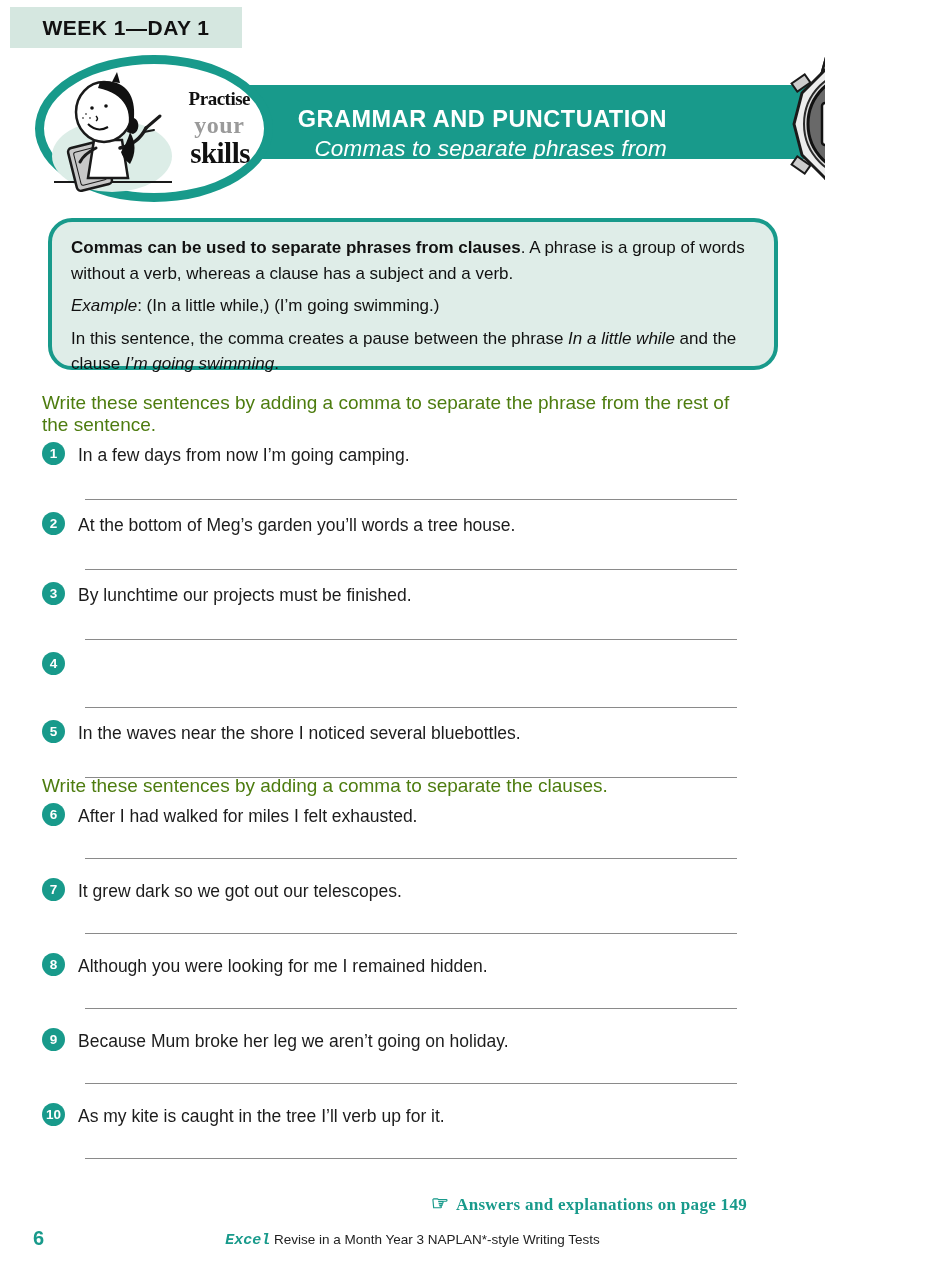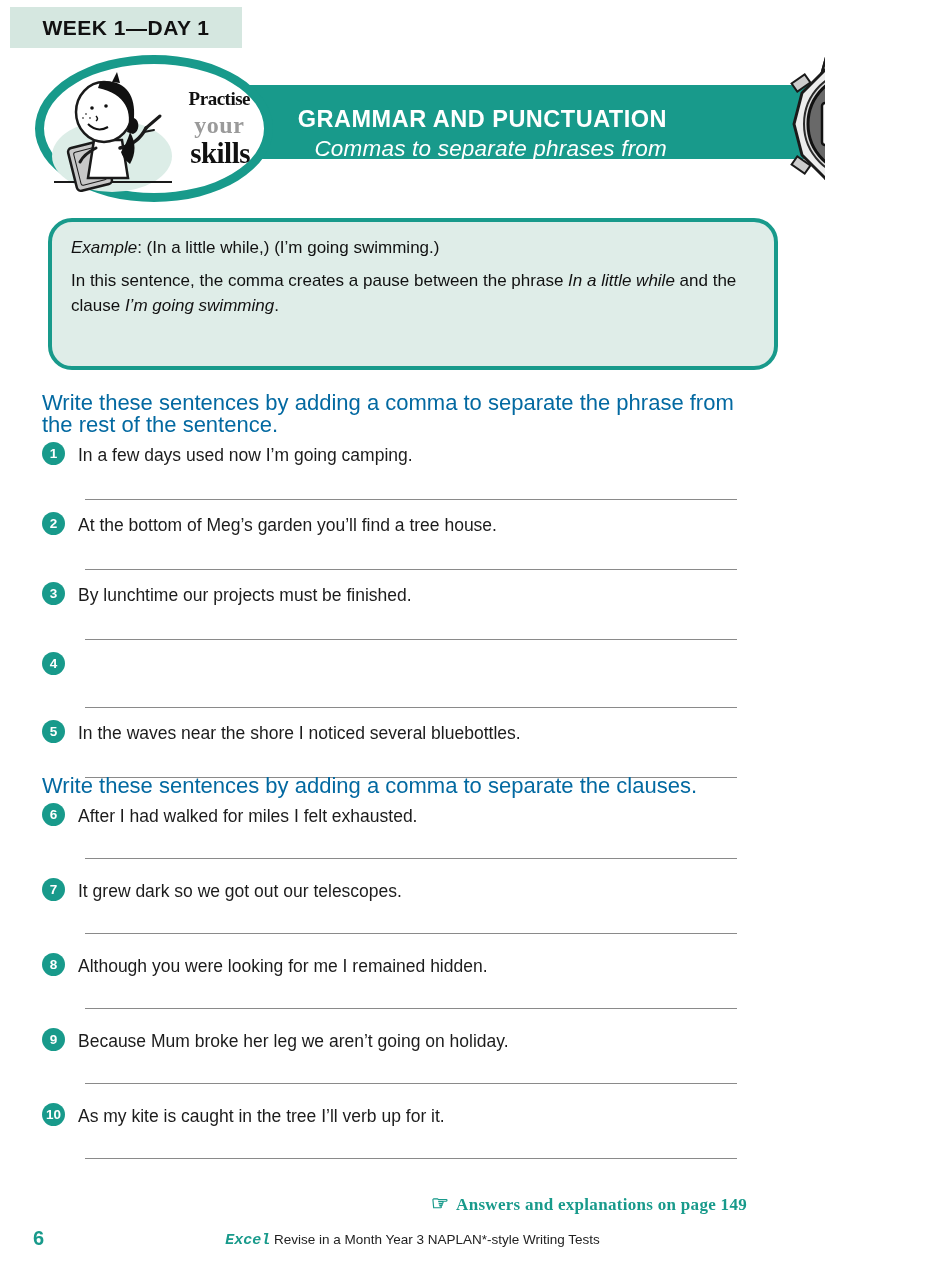--- a/index.html
+++ b/index.html
@@ -55,21 +55,21 @@
   }
   .info-box p{margin:0 0 7px 0;}
   .info-box p:last-child{margin-bottom:0;}
   .b{font-weight:bold;}
   .i{font-style:italic;}
 
   
   .exercise{position:absolute;left:42px;right:88px;}
   #sec1{top:392px;}
   #sec2{top:775px;}
-  .instruction{font-size:22px;line-height:22px;margin-bottom:8px;color:#0369a1;}
+  .instruction{font-size:19px;line-height:22px;margin-bottom:8px;color:#4d7c0f;}
   .item-row{display:flex;align-items:flex-start;gap:13px;}
   .num-circle{
     flex:0 0 23px;width:23px;height:23px;border-radius:50%;
     background:var(--teal);color:#fff;font-size:13.5px;font-weight:bold;
     display:flex;align-items:center;justify-content:center;margin-top:-2px;
   }
   .item-text{font-size:17.5px;line-height:23px;color:#1c1c1c;}
   .write-line{margin-left:43px;border-top:1.5px solid var(--line-gray);}
   #sec1 .write-line{margin-top:32px;margin-bottom:14px;}
   #sec2 .write-line{margin-top:30px;margin-bottom:21px;}
@@ -158,39 +158,40 @@
 
     <circle cx="75" cy="78" r="54" fill="#d9d9d9" stroke="#2a2a2a" stroke-width="2"></circle>
     <circle cx="75" cy="78" r="50" fill="#696969" stroke="#111" stroke-width="3"></circle>
 
     <rect x="39" y="57" width="75" height="42" rx="3" fill="#fbfbfb" stroke="#111" stroke-width="2.5"></rect>
     <text class="lcd-num" x="46" y="92">15</text>
     <text class="lcd-min" x="86" y="90" style="text-transform:uppercase">min</text>
   </svg>
 
   <div class="info-box">
+    <p><span class="b">Commas can be used to separate phrases from clauses</span><span>. A phrase is a group of words without a verb, whereas a clause has a subject and a verb.</span></p>
     <p><span class="i">Example</span><span>: (In a little while,) (I’m going swimming.)</span></p>
     <p><span>In this sentence, the comma creates a pause between the phrase </span><span class="i">In a little while</span><span> and the clause </span><span class="i">I’m going swimming</span><span>.</span></p>
   </div>
 
   <div class="exercise" id="sec1">
     <div class="instruction">Write these sentences by adding a comma to separate the phrase from the rest of the sentence.</div>
 
     <div class="item">
       <div class="item-row">
         <div class="num-circle">1</div>
-        <div class="item-text">In a few days used now I’m going camping.</div>
+        <div class="item-text">In a few days from now I’m going camping.</div>
       </div>
       <div class="write-line"></div>
     </div>
 
     <div class="item">
       <div class="item-row">
         <div class="num-circle">2</div>
-        <div class="item-text">At the bottom of Meg’s garden you’ll find a tree house.</div>
+        <div class="item-text">At the bottom of Meg’s garden you’ll words a tree house.</div>
       </div>
       <div class="write-line"></div>
     </div>
 
     <div class="item">
       <div class="item-row">
         <div class="num-circle">3</div>
         <div class="item-text">By lunchtime our projects must be finished.</div>
       </div>
       <div class="write-line"></div>

